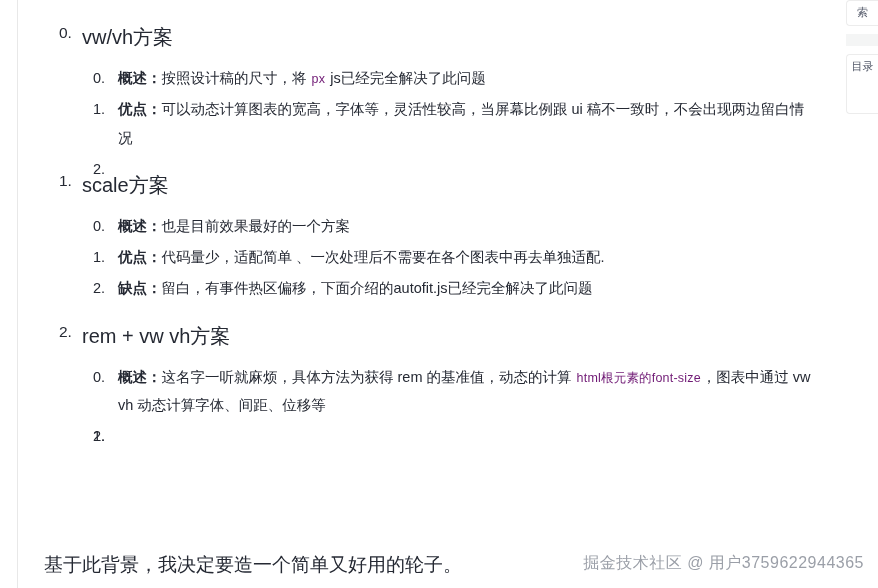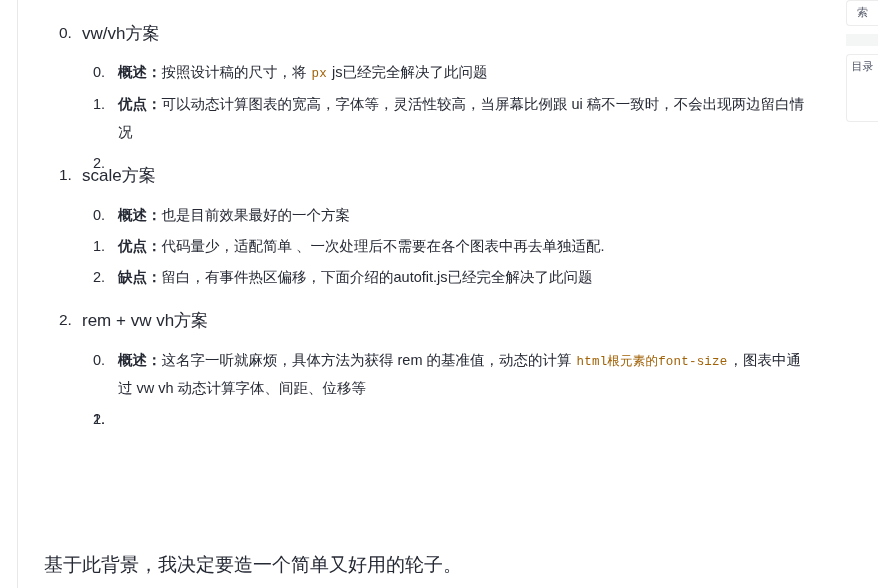--- a/index.html
+++ b/index.html
@@ -56,21 +56,21 @@
     color: #252933;
   }
   .lvl1 > li > .marker {
     position: absolute;
     left: 15px;
     top: 0;
     color: #252933;
     font-size: 15.5px;
   }
   .lvl1 > li > .label {
-    font-size: 17px;
+    font-size: 20px;
     color: #252933;
   }
   .lvl2 {
     margin-top: 8px;
     margin-bottom: 14px;
   }
   .lvl2 > li {
     position: relative;
     font-size: 14.5px;
     line-height: 1.95;
@@ -86,22 +86,22 @@
     font-size: 14.5px;
   }
   .lvl2 > li > .text {
     display: inline;
   }
   .bold {
     font-weight: bold;
     margin-top: 32px;
   }
   code.inline {
-    font-family: Liberation Mono, monospace;
-    color: #a16207;
+    font-family: Liberation Sans, sans-serif;
+    color: #701a75;
     background: transparent;
     font-size: 12.5px;
     padding: 0 1px;
     letter-spacing: 0.2px;
   }
   .closing {
     position: absolute;
     left: 44px;
     top: 548px;
     font-size: 19px;
@@ -127,21 +127,21 @@
     border-radius: 4px 0 0 4px;
     box-sizing: border-box;
     font-size: 11px;
     color: #515767;
     text-align: center;
     line-height: 1.3;
     padding: 4px 2px;
     overflow: hidden;
   }
   .side-card.one { top: 0px; height: 26px; }
-  .side-card.two { top: 54px; height: 68px; }
+  .side-card.two { top: 54px; height: 60px; }
   .side-bar {
     position: absolute;
     right: 0;
     top: 34px;
     width: 32px;
     height: 12px;
     background: #f4f5f5;
   }
   .watermark {
     position: absolute;
@@ -183,14 +183,15 @@
   </div>
 
   <div class="closing">基于此背景，我决定要造一个简单又好用的轮子。</div>
 
   <div class="side-panel">
     <div class="side-card one">索</div>
     <div class="side-bar"></div>
     <div class="side-card two">目录</div>
   </div>
 
+  <div class="watermark">掘金技术社区 @ 用户3759622944365</div>
 
 </div>
 
 </body></html>

